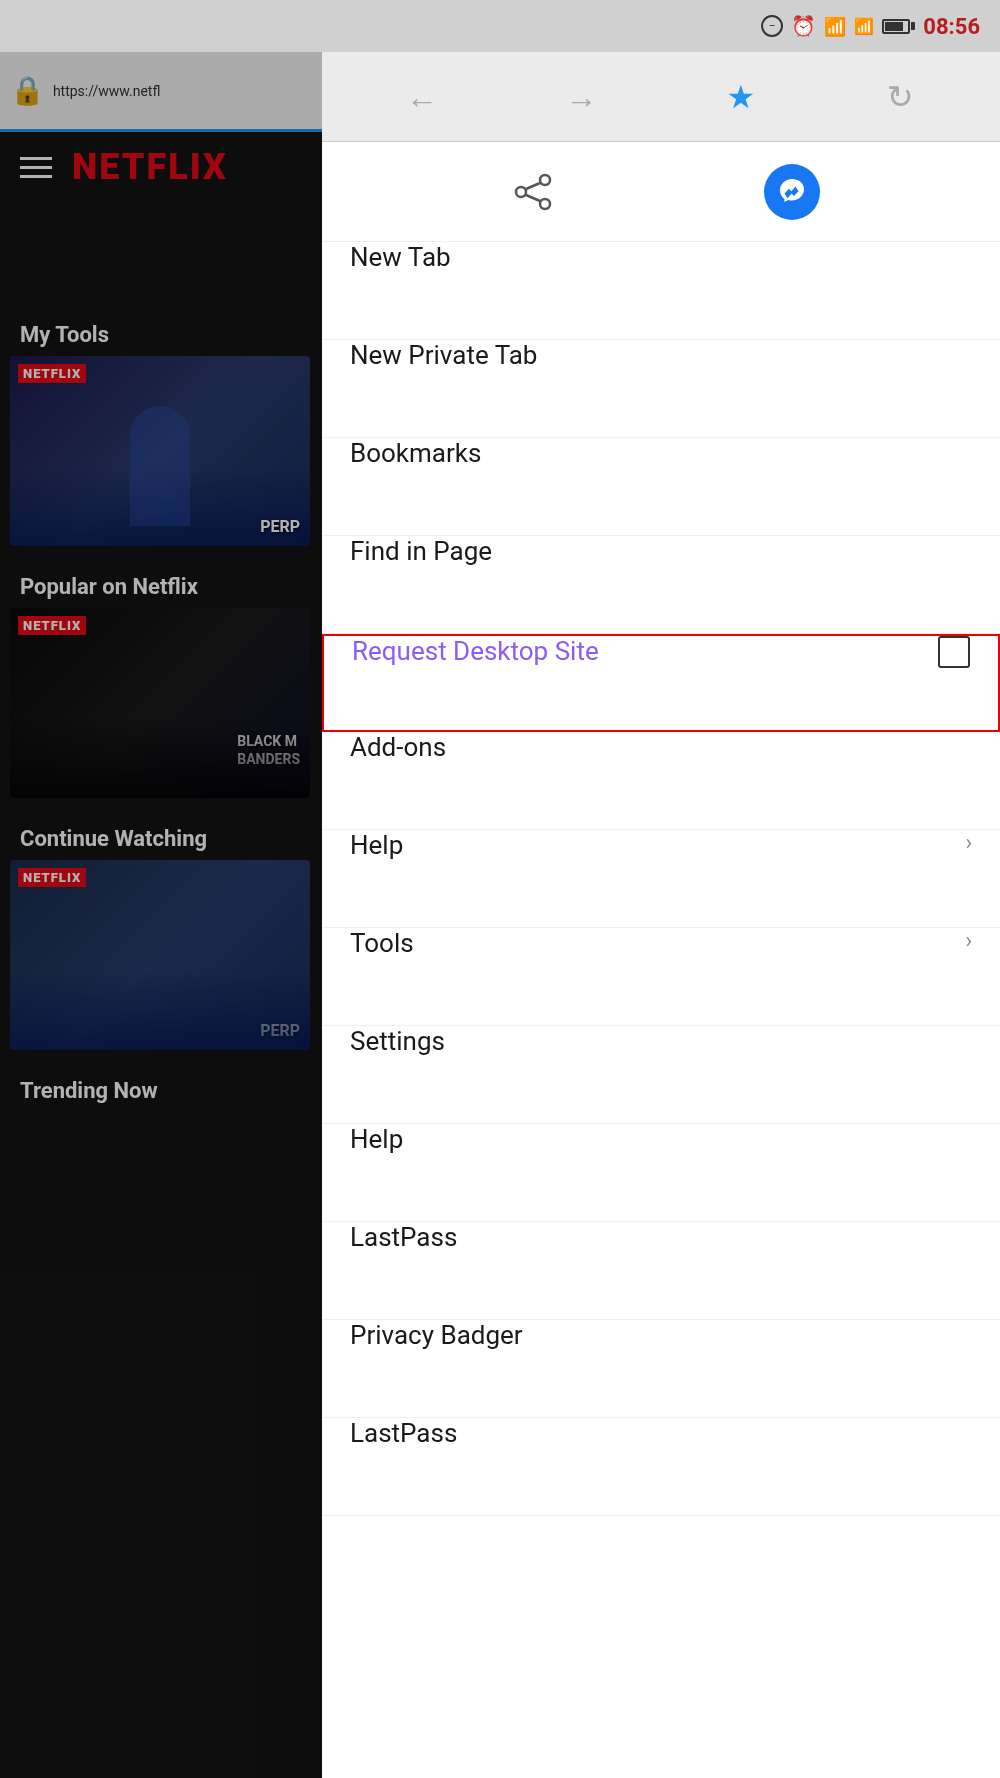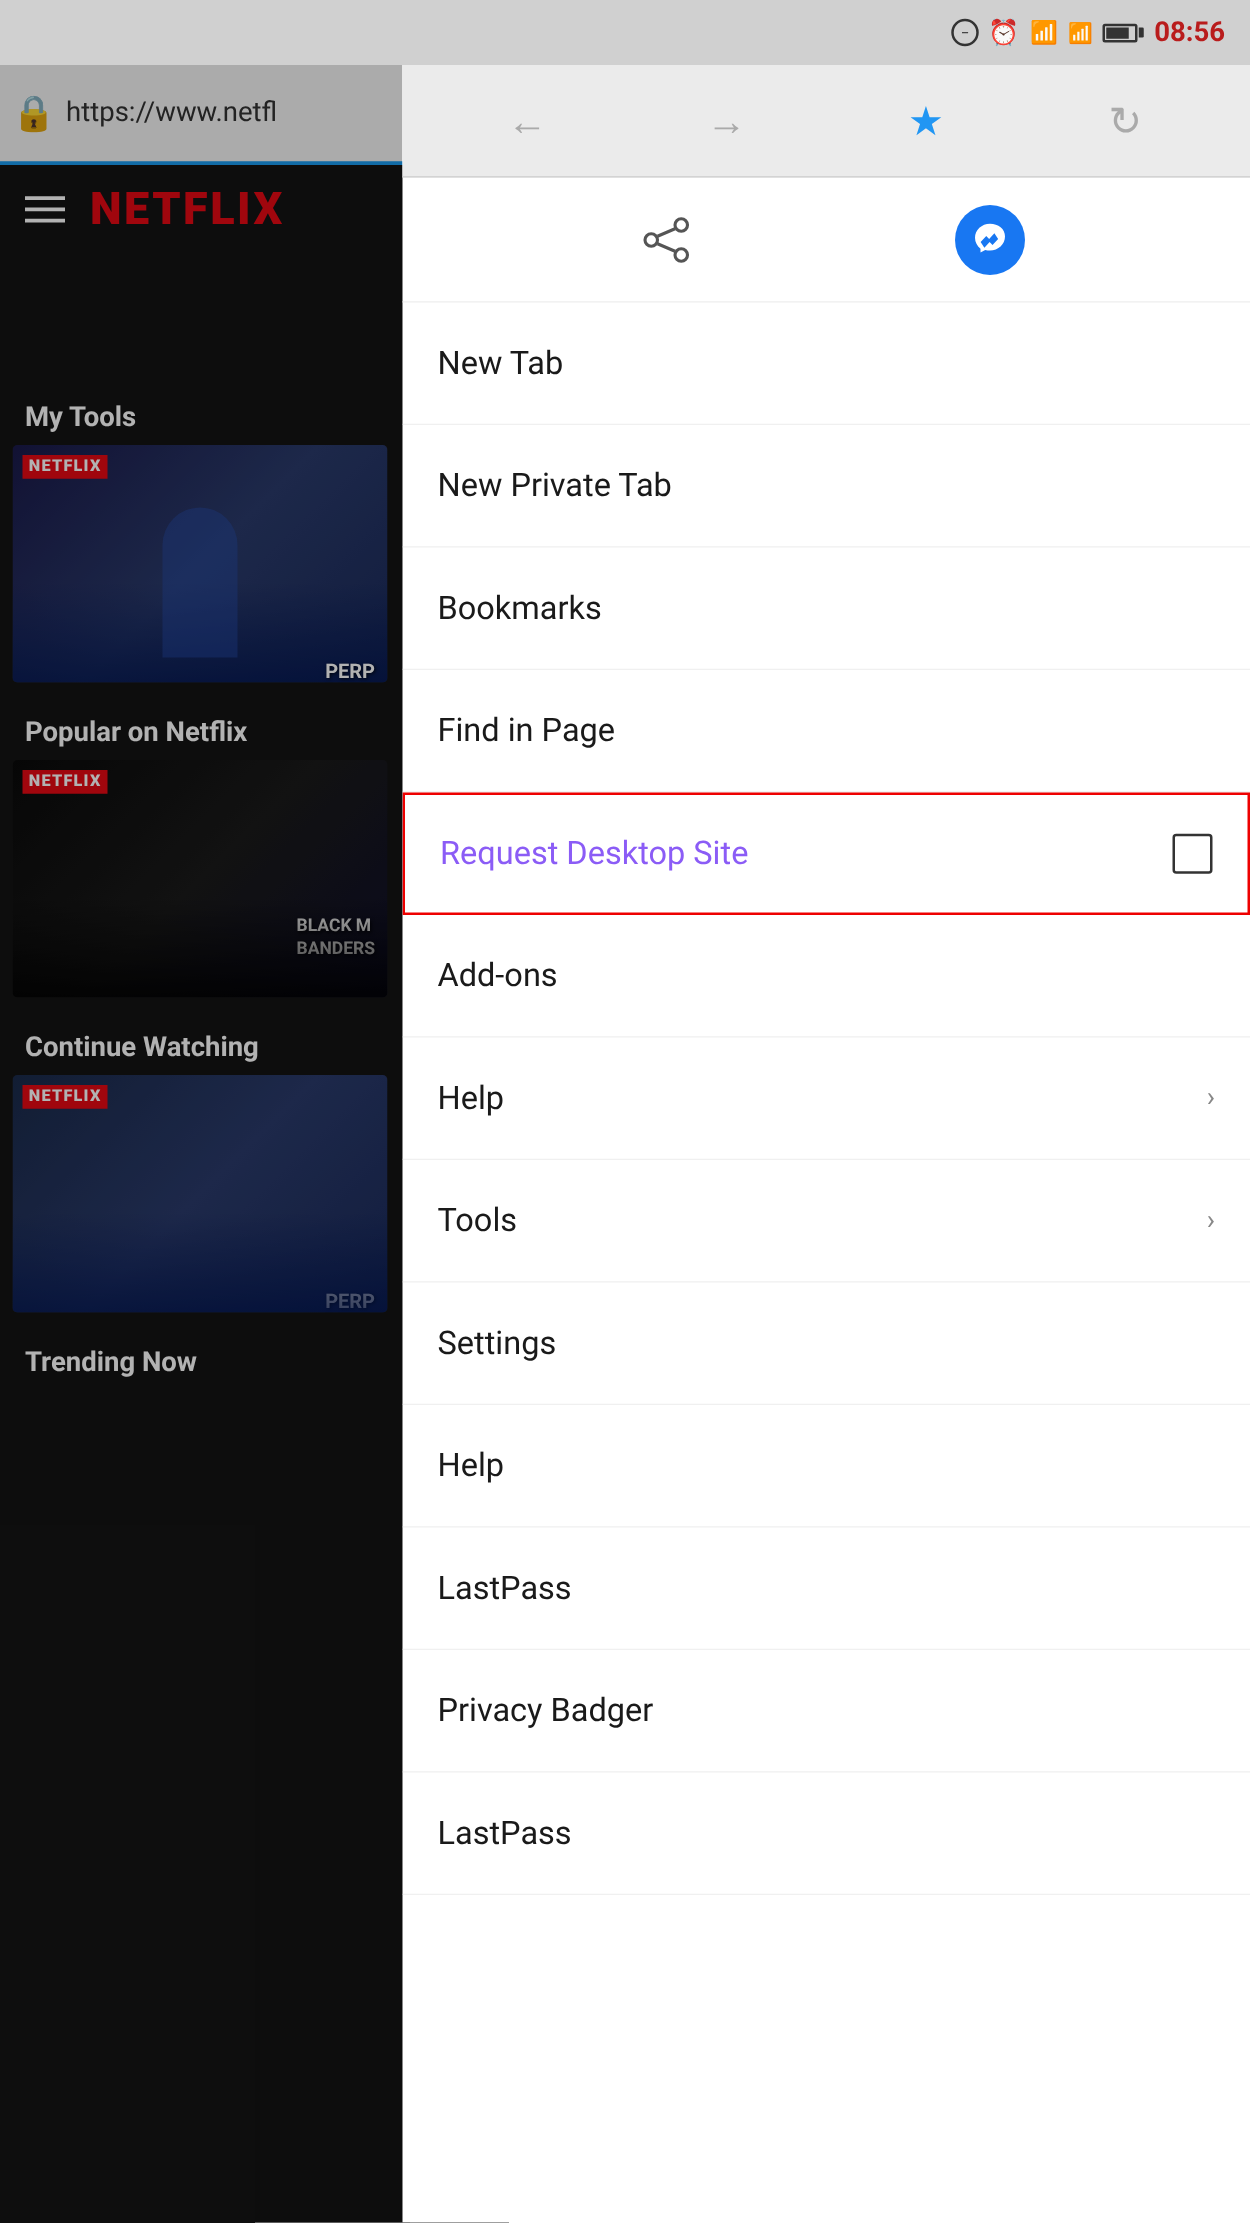--- a/index.html
+++ b/index.html
@@ -48,21 +48,21 @@
       padding: 0 10px;
       border-bottom: 3px solid #1a9bf0;
       z-index: 90;
     }
     .address-bar-lock {
       color: #2e9e2e;
       font-size: 28px;
       margin-right: 8px;
     }
     .address-bar-url {
-      font-size: 22px;
+      font-size: 14px;
       color: #333;
     }
 
     
     .netflix-bg {
       position: absolute;
       top: 0; left: 0;
       width: 328px;
       height: 1778px;
       background: #141414;
@@ -137,21 +137,21 @@
       left: 8px;
       background: #e50914;
       color: #fff;
       font-size: 13px;
       font-weight: 900;
       padding: 2px 5px;
       letter-spacing: 1px;
     }
     .thumb-text {
       position: absolute;
-      bottom: 0;
+      bottom: 10px;
       right: 10px;
       color: #fff;
       font-size: 16px;
       font-weight: bold;
       text-shadow: 1px 1px 3px rgba(0,0,0,0.8);
     }
 
     
     .my-list-label { top: 322px; }
     .my-list-thumb { top: 356px; }
@@ -228,21 +228,21 @@
       color: #fff;
     }
 
     
     .menu-items {
       flex: 1;
       overflow: hidden;
     }
     .menu-item {
       display: flex;
-      align-items: center;
+      align-items: flex-start;
       justify-content: space-between;
       padding: 0 28px;
       height: 98px;
       border-bottom: 1px solid #f0f0f0;
       cursor: pointer;
     }
     .menu-item-label {
       font-size: 26px;
       color: #1a1a1a;
     }

